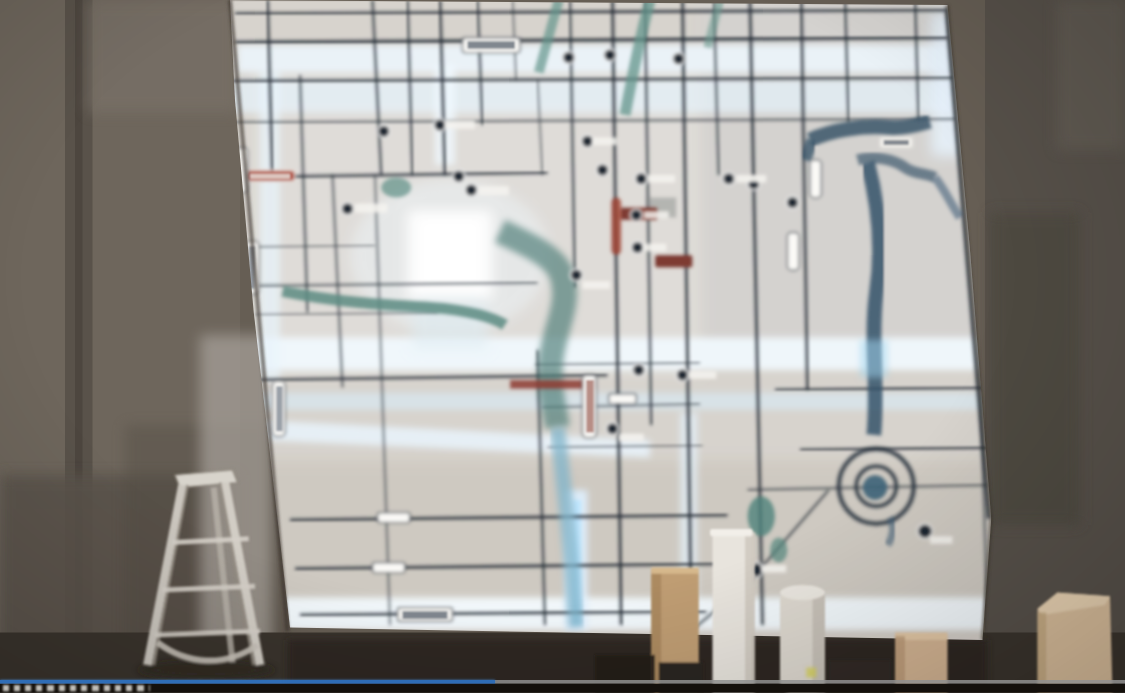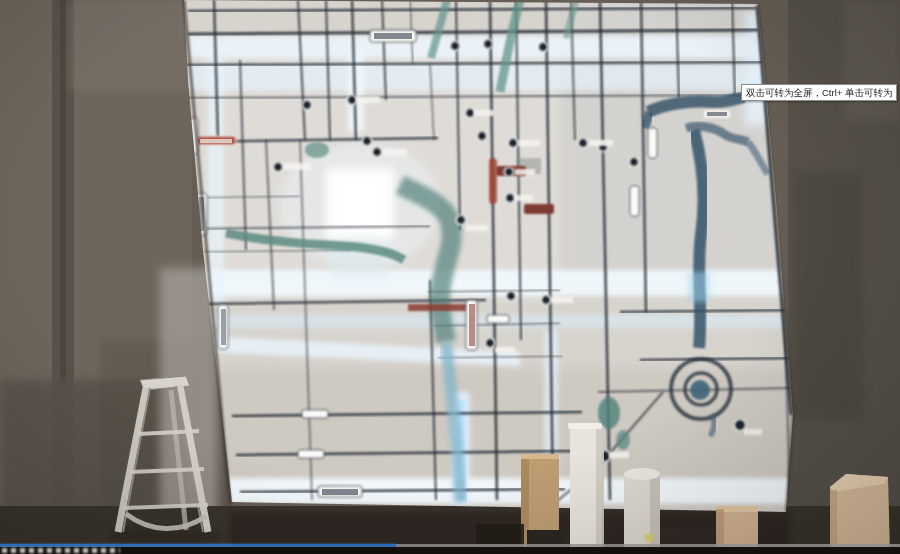--- a/index.html
+++ b/index.html
@@ -249,21 +249,20 @@
         <rect x="830" y="490" width="7" height="64" fill="#bda076" opacity="0.6"></rect>
         <rect x="527" y="530" width="36" height="24" fill="#2b2620"></rect>
         <rect x="663" y="528" width="50" height="26" fill="#322c25"></rect>
         <rect x="476" y="524" width="48" height="30" fill="#241f1a" opacity="0.9"></rect>
         <rect x="645" y="534" width="8" height="8" fill="#d8d35a" opacity="0.8" filter="url(#b2)"></rect>
       </g>
     </svg>
 
   <div class="vignette"></div>
 
-  <div class="tooltip">双击可转为全屏，Ctrl+ 单击可转为</div>
 
   <div class="seek-track" style="background: rgb(143, 143, 143);">
     <div class="seek-fill" style="width: 44%; background: rgb(47, 122, 209);"></div>
   </div>
 
   <div class="controls-strip">
     <div class="controls-smudge"></div>
   </div>
 
 </div>

